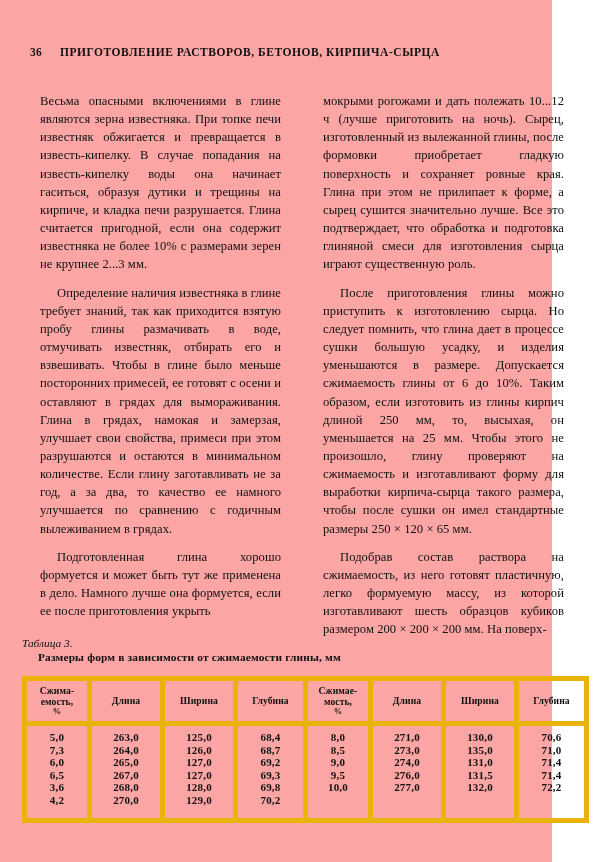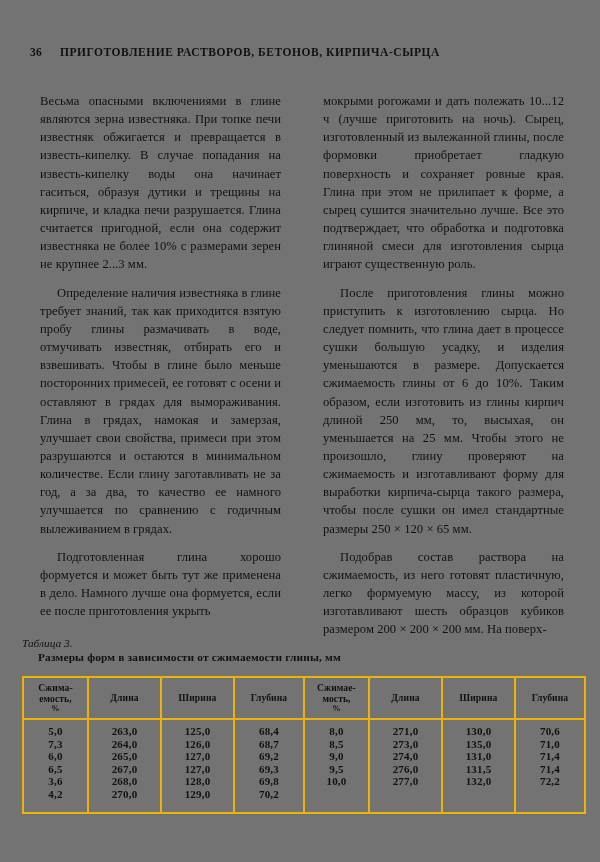--- a/index.html
+++ b/index.html
@@ -10,23 +10,23 @@
   body {
     width: 600px;
     height: 862px;
     overflow: hidden;
     font-family: "Liberation Serif", "DejaVu Serif", serif;
     color: #111111;
     position: relative;
   }
   .page {
     position: relative;
-    width: 600px;
+    width: 552px;
     height: 862px;
-    background: #737373;
+    background: #fca5a5;
     box-sizing: border-box;
   }
 
   
   .running-head {
     position: absolute;
     left: 30px;
     top: 46px;
     width: 545px;
     display: flex;
@@ -104,21 +104,21 @@
   }
   table.forms {
     border-collapse: collapse;
     width: 553px;
     table-layout: fixed;
     font-size: 10.6px;
   }
   table.forms,
   table.forms th,
   table.forms td {
-    border: 2px solid #eab308;
+    border: 5px solid #eab308;
   }
   table.forms th {
     font-weight: bold;
     font-size: 9.6px;
     line-height: 11px;
     padding: 4px 2px 5px 2px;
     text-align: center;
     vertical-align: middle;
     letter-spacing: .1px;
     height: 34px;

